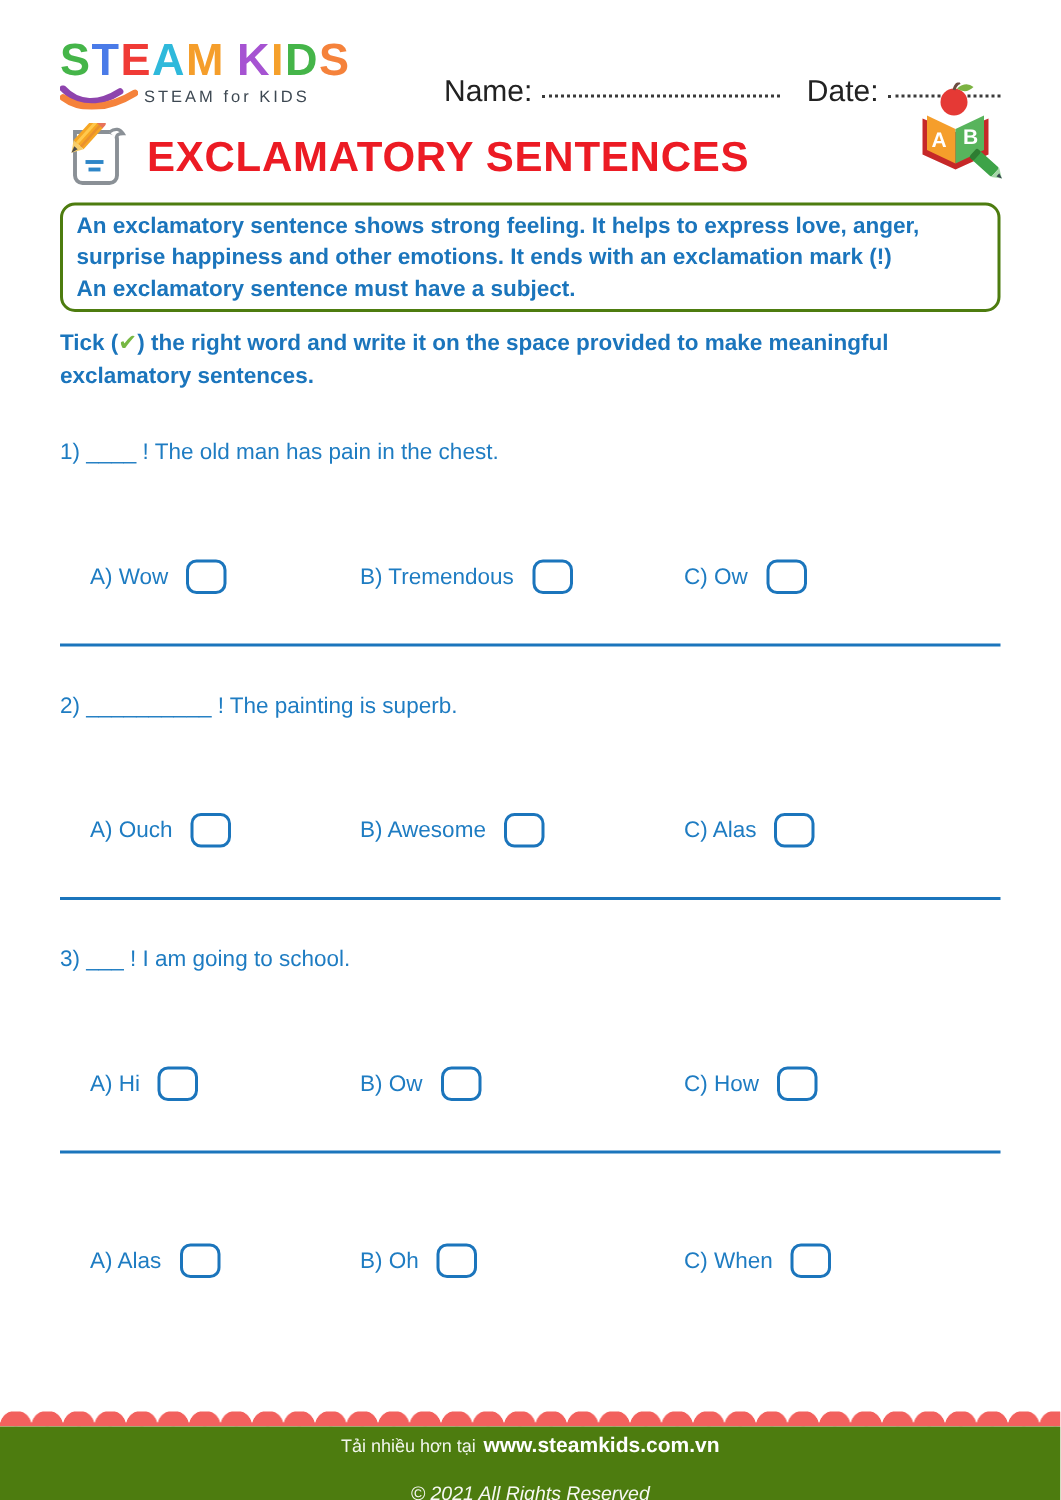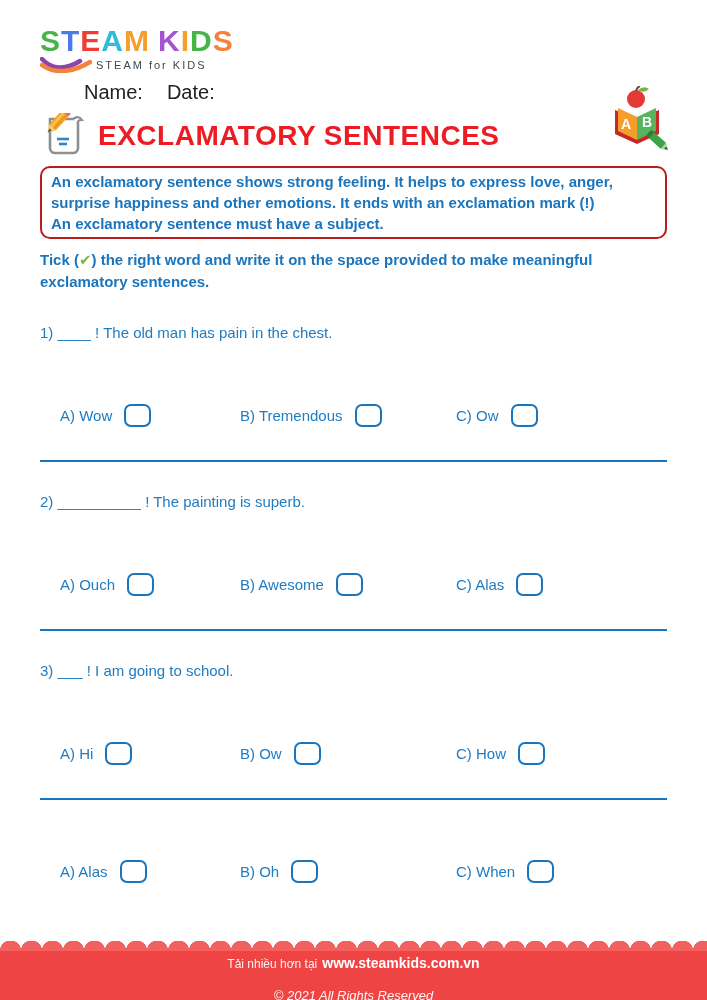--- a/index.html
+++ b/index.html
@@ -6,62 +6,62 @@
   body{
     width:707px;height:1000px;
     font-family:"Liberation Sans","DejaVu Sans",sans-serif;
     background:#ffffff;color:#1B75BC;
     display:flex;flex-direction:column;overflow:hidden;
     -webkit-font-smoothing:antialiased;
   }
   .content{flex:1;padding:0 40px;box-sizing:border-box;}
 
   
-  .header-row{display:flex;align-items:flex-start;padding-top:26px;flex-direction:column;}
+  .header-row{display:flex;align-items:flex-end;padding-top:26px;}
   .logo{width:212px;flex:0 0 auto;}
   .logo-wordmark{font-size:30px;font-weight:800;letter-spacing:1px;line-height:1;white-space:nowrap;}
   .logo-wordmark span{display:inline-block;}
   .logo-space{width:8px;}
   .logo-bottom{display:flex;align-items:center;margin-top:1px;}
   .logo-subtitle{font-size:11px;font-weight:400;letter-spacing:2px;color:#3D4852;margin-left:4px;white-space:nowrap;}
   .name-date{flex:1;display:flex;align-items:flex-start;margin-top:8px;color:#222;font-size:20px;margin-left:44px;}
   .field-label{white-space:nowrap;}
   .dash-line{height:13px;border-bottom:2px dotted #3a3a3a;margin-left:6px;}
   .name-line{flex:1.9;}
   .date-line{flex:0.9;}
   .date-label{margin-left:18px;}
 
   
   .title-row{display:flex;align-items:center;margin-top:6px;position:relative;height:52px;}
   .title-text{font-size:28px;font-weight:800;letter-spacing:.5px;color:#EC1B24;margin-left:10px;white-space:nowrap;}
   .book-icon{position:absolute;right:-4px;top:-24px;}
 
   
-  .def-box{border:2px solid #b91c1c;border-radius:10px;padding:3px 9px;margin-top:4px;
+  .def-box{border:2px solid #4d7c0f;border-radius:10px;padding:3px 9px;margin-top:4px;
            font-size:15px;font-weight:700;color:#1B75BC;line-height:21px;}
 
   
   .instructions{margin-top:10px;font-size:15px;font-weight:700;color:#1B75BC;line-height:22px;}
   .check{color:#77B843;font-weight:800;}
 
   
   .q-block{}
   .q-text{margin-top:29px;font-size:15px;color:#1E7CC2;line-height:22px;}
   .q-blank{letter-spacing:0;}
   .options-row{display:grid;grid-template-columns:180px 216px 1fr;margin-top:60px;padding-left:20px;align-items:center;}
   .opt{display:flex;align-items:center;font-size:15px;color:#1E7CC2;white-space:nowrap;}
   .opt-label{}
   .checkbox{display:inline-block;width:27px;height:23px;border:2px solid #1B75BC;border-radius:7px;margin-left:12px;box-sizing:border-box;background:#fff;}
   .divider{height:2px;background:#1B75BC;margin-top:33px;}
 
   
   .footer{flex:0 0 auto;margin-top:auto;}
   .scallops{height:10px;background-image:radial-gradient(circle at 50% 100%,#F2615E 69%,rgba(0,0,0,0) 71%);
             background-size:21px 11px;background-repeat:repeat-x;background-position:0 100%;}
-  .footer-inner{background:#ef4444;height:49px;text-align:center;color:#fff;padding-top:4px;box-sizing:border-box;}
+  .footer-inner{background:#4d7c0f;height:49px;text-align:center;color:#fff;padding-top:4px;box-sizing:border-box;}
   .footer-line1{font-size:12px;color:rgba(255,255,255,.92);}
   .footer-url{font-size:14px;font-weight:700;color:#fff;margin-left:5px;}
   .footer-line2{font-size:13px;font-style:italic;margin-top:17px;color:rgba(255,255,255,.95);}
 </style>
 </head>
 <body>
 
 <div class="content">
 
   <div class="header-row">

